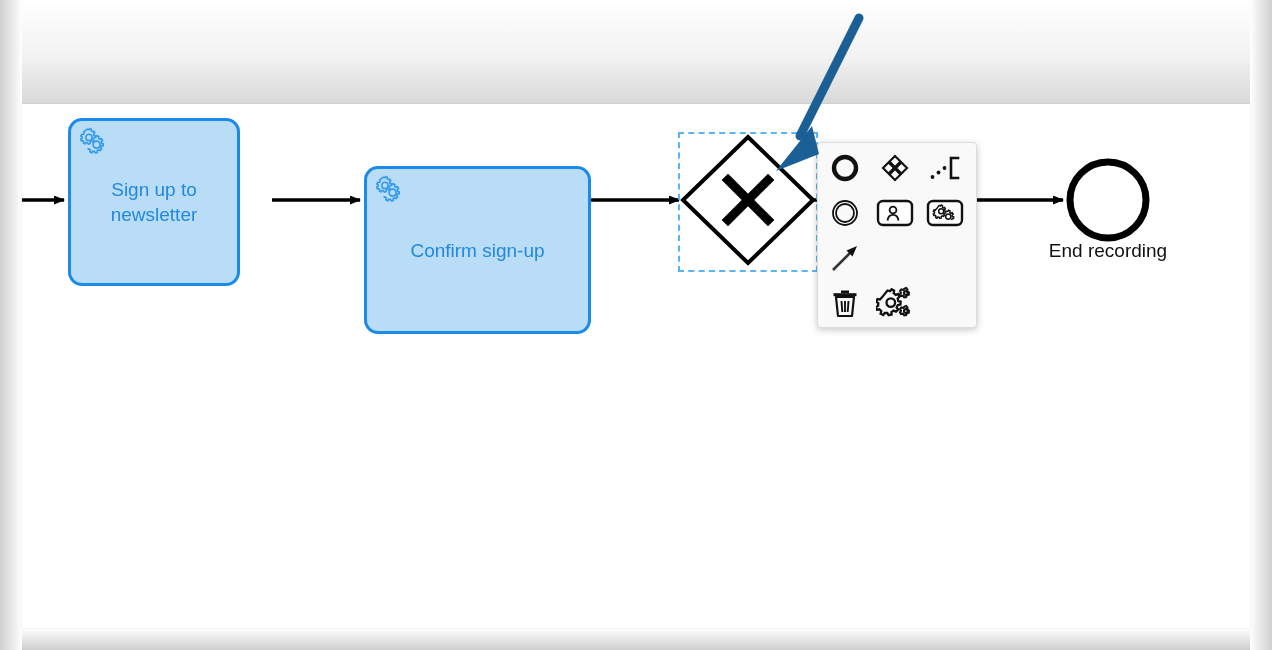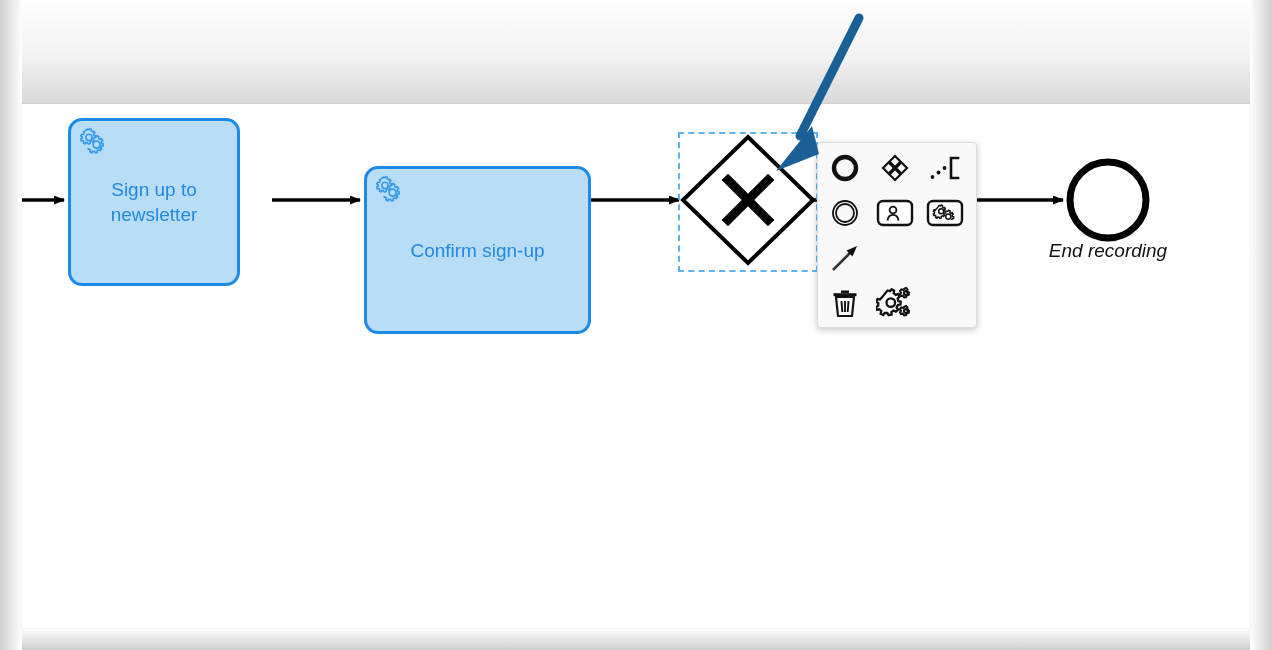--- a/index.html
+++ b/index.html
@@ -95,21 +95,20 @@
 
   
   .event-label {
     position: absolute;
     color: #111111;
     font-size: 19px;
     font-family: "Liberation Sans", sans-serif;
     white-space: nowrap;
     text-align: center;
     user-select: none;
-    font-style: italic;
   }
 
   
   #context-pad {
     position: absolute;
     left: 795px;
     top: 38px;
     width: 160px;
     background: #f9f9f9;
     border: 1px solid #dcdcdc;

